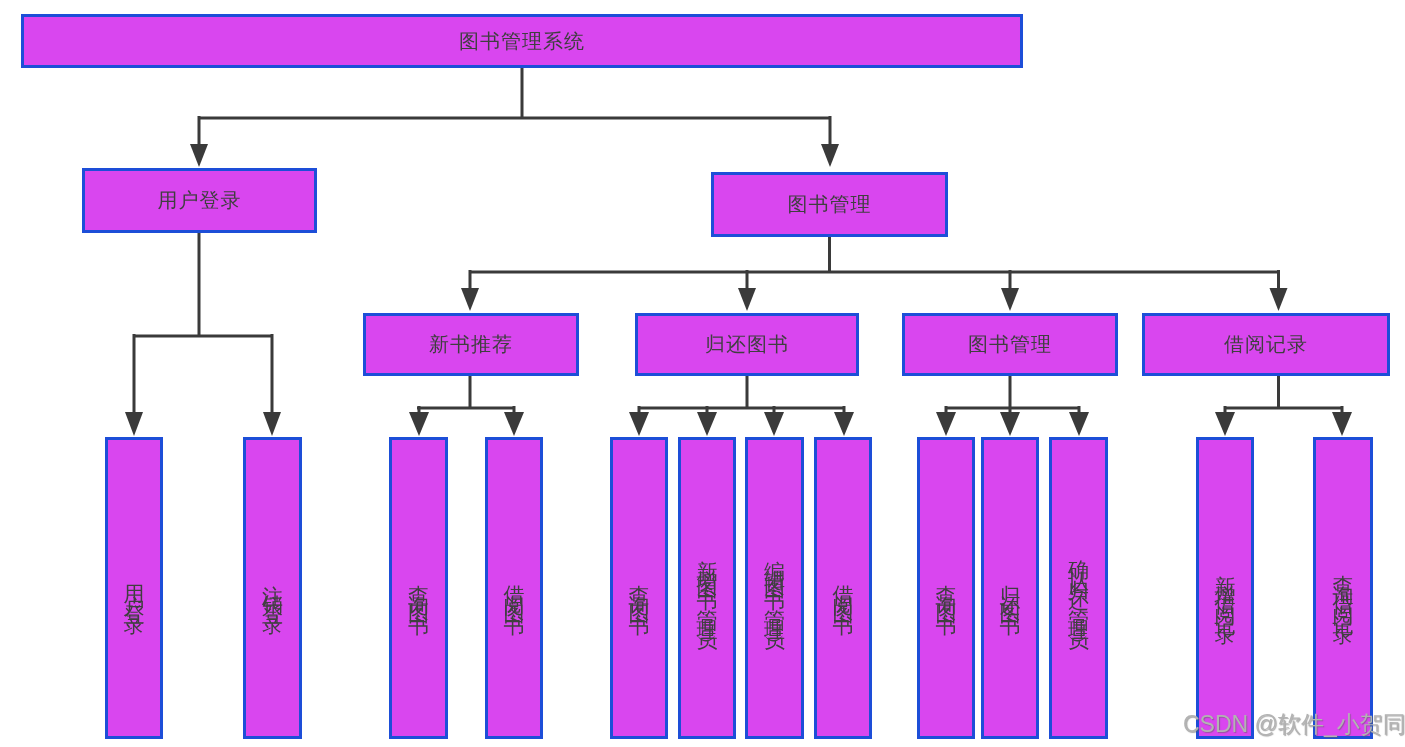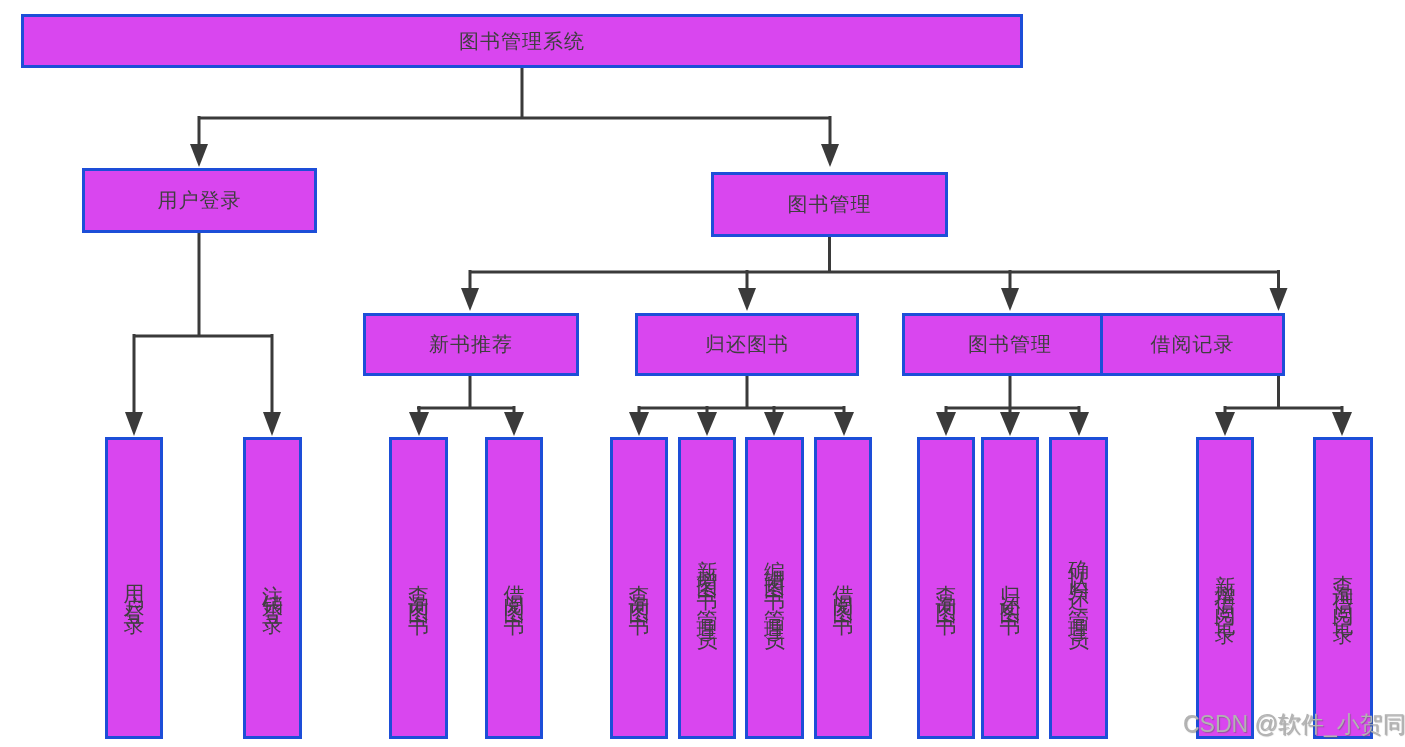--- a/index.html
+++ b/index.html
@@ -105,21 +105,21 @@
 
   <div class="box" style="left:363px;top:313px;width:216px;height:63px">
     <span class="hlabel">新书推荐</span>
   </div>
   <div class="box" style="left:635px;top:313px;width:224px;height:63px">
     <span class="hlabel">归还图书</span>
   </div>
   <div class="box" style="left:902px;top:313px;width:216px;height:63px">
     <span class="hlabel">图书管理</span>
   </div>
-  <div class="box" style="left:1100px;top:313px;width:185px;height:63px">
+  <div class="box" style="left:1142px;top:313px;width:248px;height:63px">
     <span class="hlabel">借阅记录</span>
   </div>
 
   <div class="box" style="left:105px;top:437px;width:58px;height:302px">
     <span class="vtext">用户登录</span>
   </div>
   <div class="box" style="left:243px;top:437px;width:59px;height:302px">
     <span class="vtext">注销登录</span>
   </div>
 

